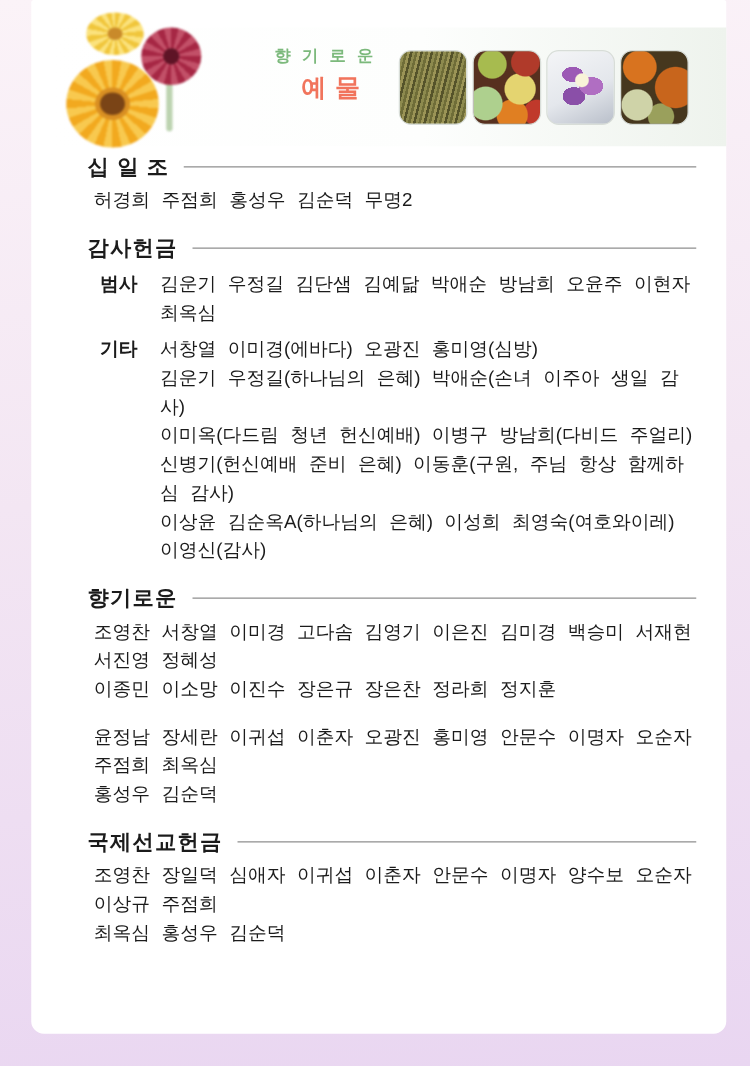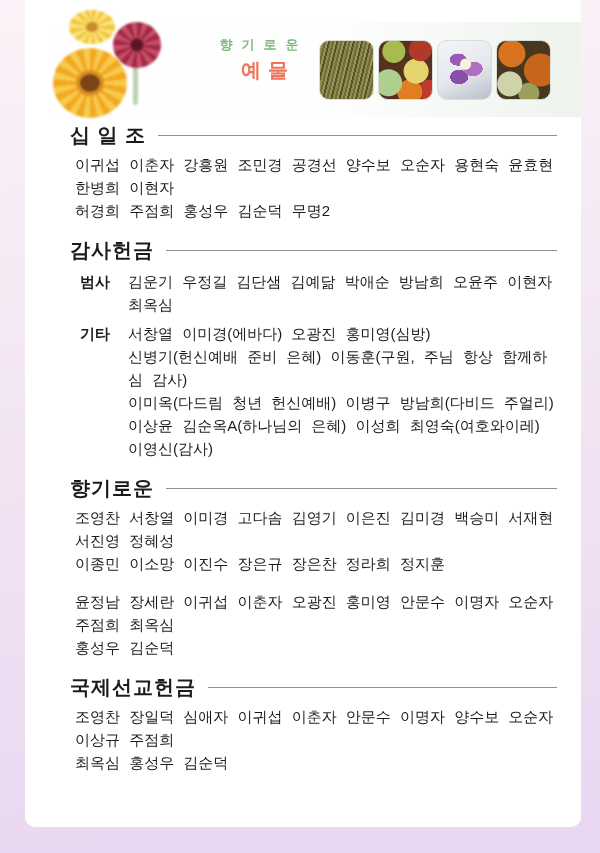--- a/index.html
+++ b/index.html
@@ -75,21 +75,21 @@
       radial-gradient(circle at 28% 22%,#d8731f 0 13px,rgba(0,0,0,0) 14px),
       radial-gradient(circle at 82% 50%,#c8651c 0 16px,rgba(0,0,0,0) 17px),
       radial-gradient(circle at 24% 74%,#cfd3a8 0 12px,rgba(0,0,0,0) 13px),
       radial-gradient(circle at 60% 90%,#9aa05c 0 10px,rgba(0,0,0,0) 11px),
       #46371e;
   }
   
   .content{position:absolute;left:45px;right:22px;top:122px;color:#1b1b1b;}
   .section{margin-bottom:15px;}
   .sec-head{display:flex;align-items:center;margin-bottom:4px;}
-  .sec-title{font-size:20px;font-weight:bold;letter-spacing:1px;white-space:nowrap;}
+  .sec-title{font-size:17px;font-weight:bold;letter-spacing:1px;white-space:nowrap;}
   .rule{flex:1;border-top:1.5px solid #8f8f8f;margin-left:12px;margin-right:2px;}
   .names{font-size:15px;line-height:23px;word-spacing:5px;padding-left:5px;}
   .sub-row{display:flex;margin-top:6px;justify-content:flex-end;}
   .sub-label{font-size:15px;font-weight:bold;width:34px;flex:0 0 34px;margin-left:10px;margin-right:14px;line-height:23px;}
   .sub-lines{flex:1;}
   .sub-lines .names{padding-left:0;}
 </style>
 </head>
 <body>
 
@@ -114,41 +114,41 @@
     </div>
   </div>
 
   <div class="content">
 
     <div class="section">
       <div class="sec-head">
         <span class="sec-title">십 일 조</span>
         <span class="rule"></span>
       </div>
-      <div class="names">이귀섭 이춘자 강흥원 조민경 공경선 양수보 오순자 용현숙 윤효현 한병희  이현자</div>
       <div class="names">허경희 주점희 홍성우 김순덕 무명2</div>
     </div>
 
     <div class="section">
       <div class="sec-head">
         <span class="sec-title">감사헌금</span>
         <span class="rule"></span>
       </div>
       <div class="sub-row">
         <div class="sub-label">범사</div>
         <div class="sub-lines">
           <div class="names">김운기 우정길 김단샘 김예닮 박애순 방남희 오윤주 이현자 최옥심</div>
         </div>
       </div>
       <div class="sub-row">
         <div class="sub-label">기타</div>
         <div class="sub-lines">
           <div class="names">서창열 이미경(에바다) 오광진 홍미영(심방)</div>
+          <div class="names">김운기 우정길(하나님의 은혜) 박애순(손녀 이주아 생일 감사)</div>
+          <div class="names">이미옥(다드림 청년 헌신예배) 이병구 방남희(다비드 주얼리)</div>
           <div class="names">신병기(헌신예배 준비 은혜) 이동훈(구원, 주님 항상 함께하심 감사)</div>
-          <div class="names">이미옥(다드림 청년 헌신예배) 이병구 방남희(다비드 주얼리)</div>
           <div class="names">이상윤 김순옥A(하나님의 은혜) 이성희 최영숙(여호와이레)</div>
           <div class="names">이영신(감사)</div>
         </div>
       </div>
     </div>
 
     <div class="section">
       <div class="sec-head">
         <span class="sec-title">향기로운</span>
         <span class="rule"></span>

